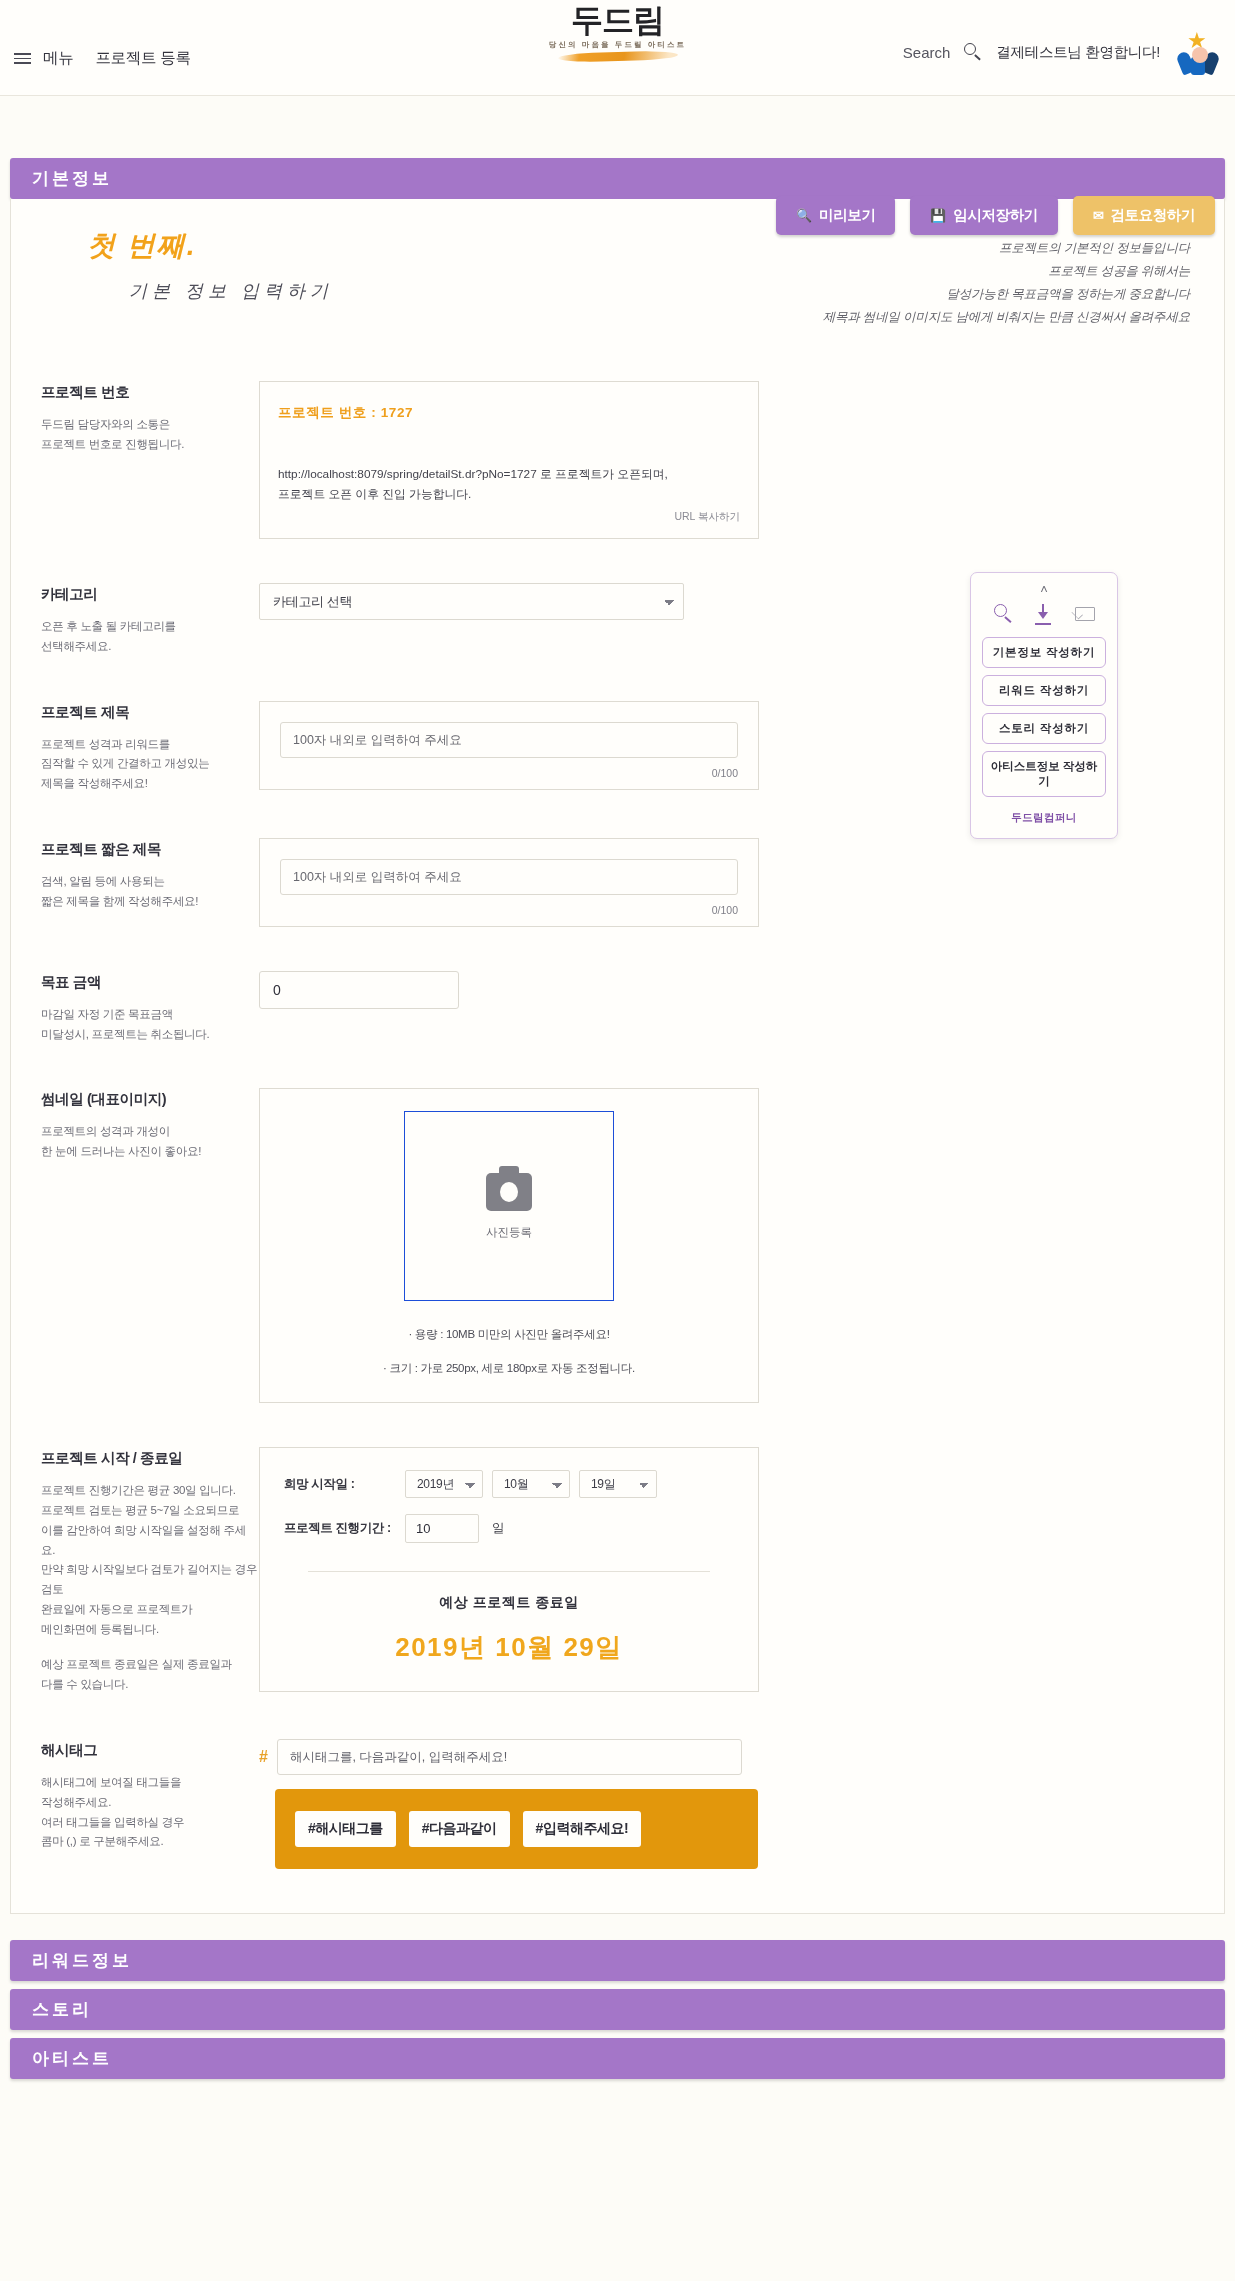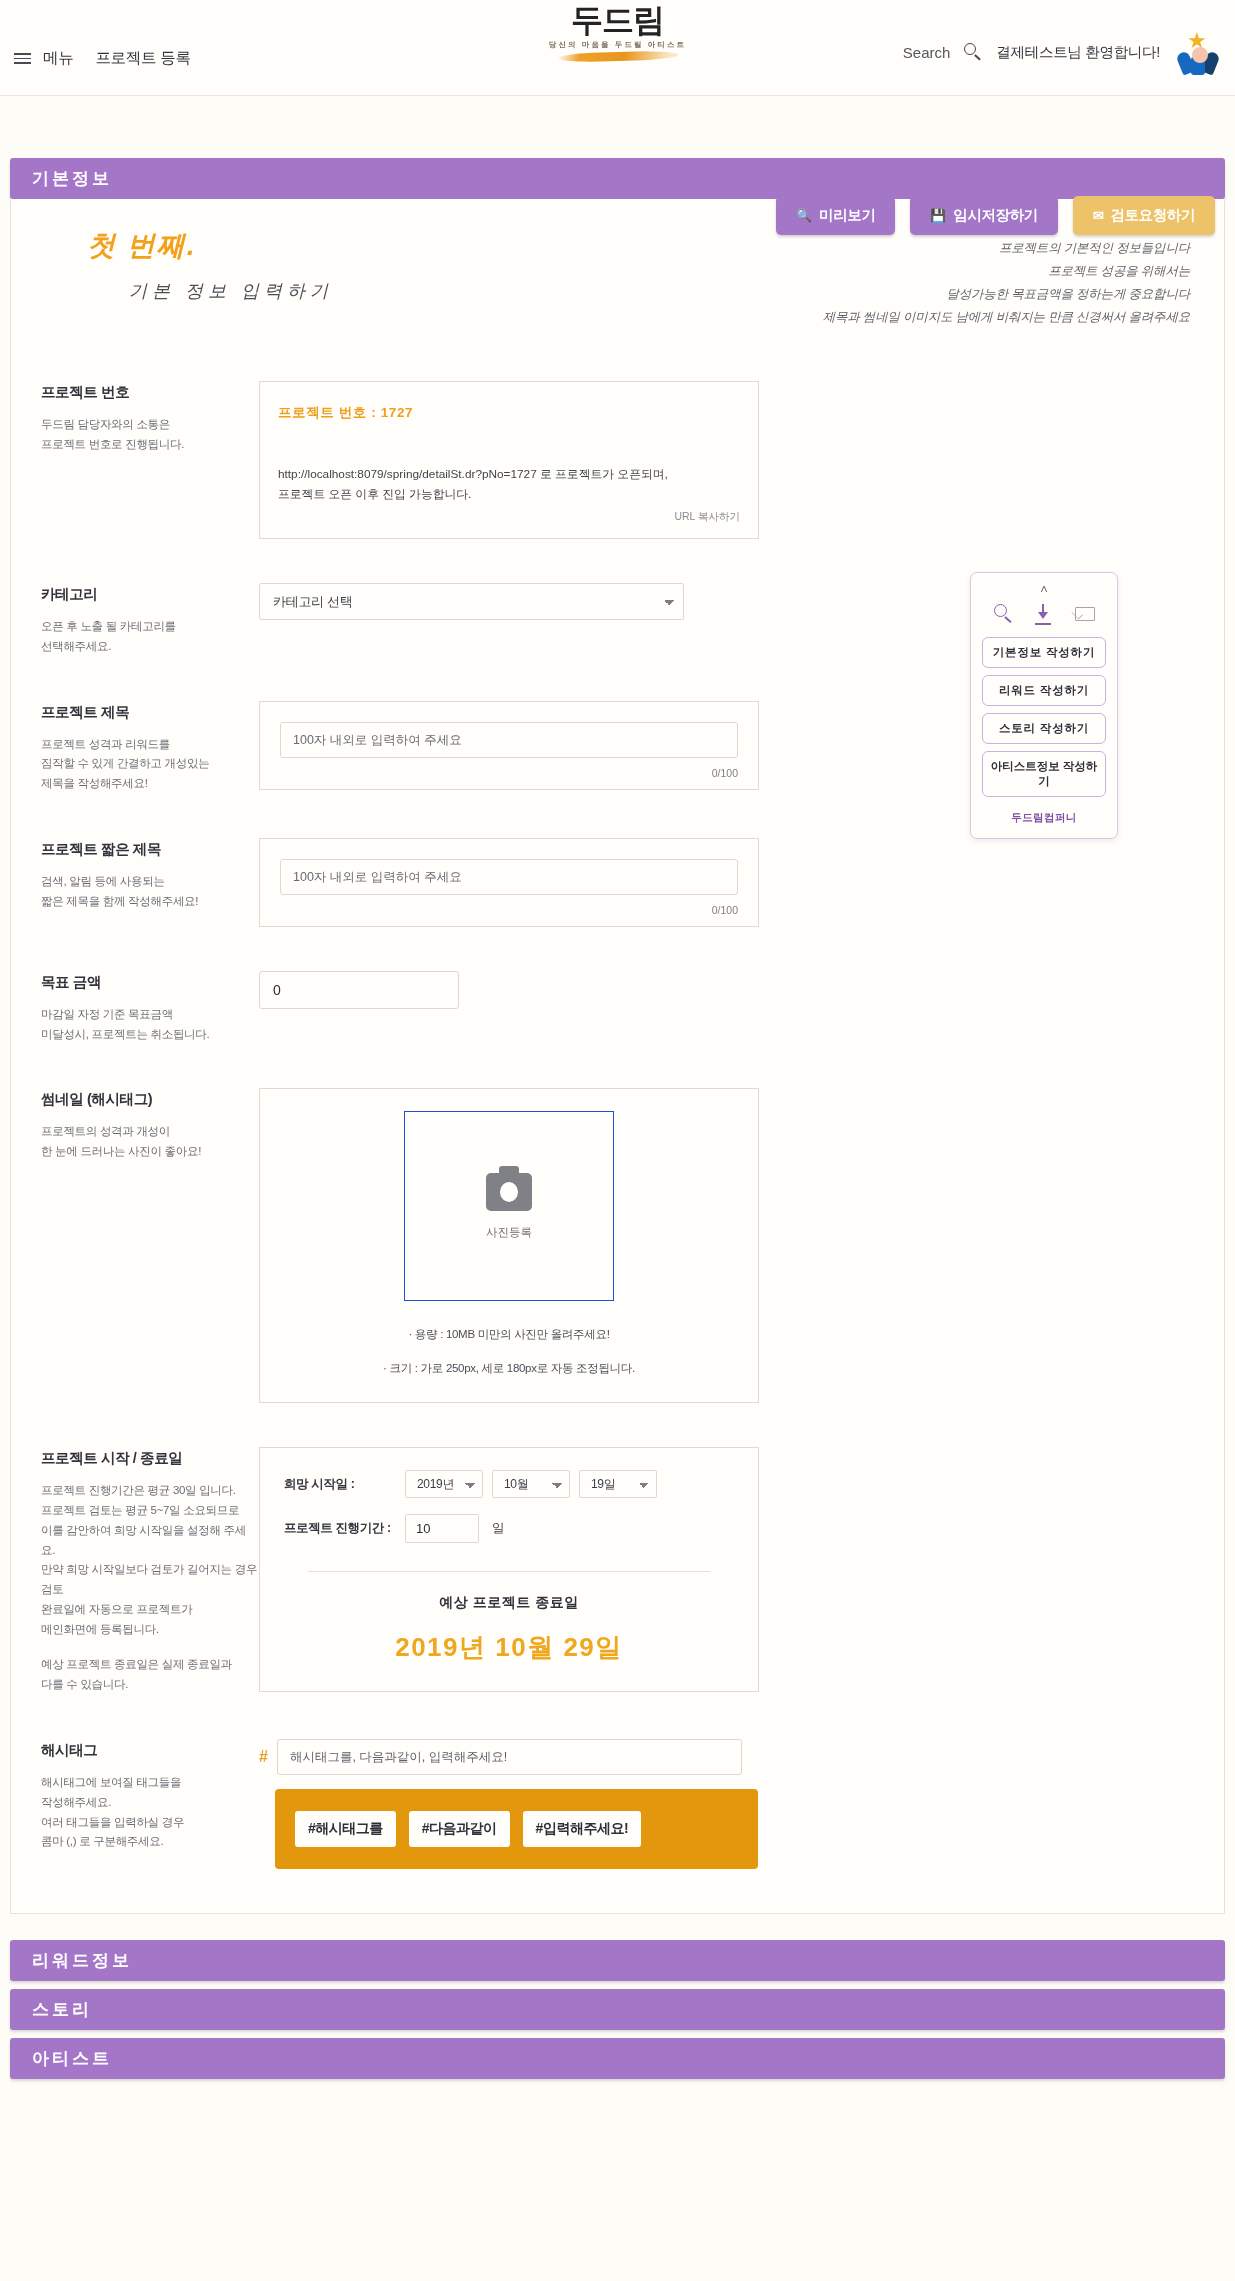--- a/index.html
+++ b/index.html
@@ -181,21 +181,21 @@
     font-family: "Liberation Sans", sans-serif;
     font-size: 13px; color: #3d3d47; letter-spacing: -0.3px;
     padding: 8px 26px 8px 13px; border-radius: 2px;
     background-image: linear-gradient(45deg, transparent 50%, #7c7c86 50%), linear-gradient(135deg, #7c7c86 50%, transparent 50%);
     background-position: calc(100% - 14px) 14px, calc(100% - 9px) 14px;
     background-size: 5px 5px, 5px 5px;
     background-repeat: no-repeat;
     cursor: pointer;
   }
   .sel.cat { width: 425px; padding-top: 10px; padding-bottom: 10px;
-    background-position: calc(100% - 14px) 16px, calc(100% - 9px) 16px; }
+    background-position: calc(100% - 14px) 16px, calc(100% - 9px) 16px; font-family: Liberation Serif, serif; }
 
   
   .title-box { width: 500px; padding: 20px 20px 10px 20px; }
   .txtinput {
     width: 100%; border: 1px solid #dcd9d0; background: #fffefb;
     font-family: "Liberation Sans", sans-serif;
     font-size: 12.5px; color: #3d3d47;
     padding: 10px 12px; border-radius: 3px; outline: none;
   }
   .txtinput::placeholder { color: #68686f; }
@@ -462,21 +462,21 @@
           <span>미달성시, 프로젝트는 취소됩니다.</span>
         </p>
       </div>
       <div class="field-col">
         <input class="amount-input" type="text" value="0" style="">
       </div>
     </div>
 
     <div class="row">
       <div class="label-col">
-        <h3>썸네일 (해시태그)</h3>
+        <h3>썸네일 (대표이미지)</h3>
         <p>
           <span>프로젝트의 성격과 개성이</span><br>
           <span>한 눈에 드러나는 사진이 좋아요!</span>
         </p>
       </div>
       <div class="field-col">
         <div class="box thumb-box">
           <div class="thumb-drop">
             <span class="cam"></span>
             <span class="thumb-label">사진등록</span>

